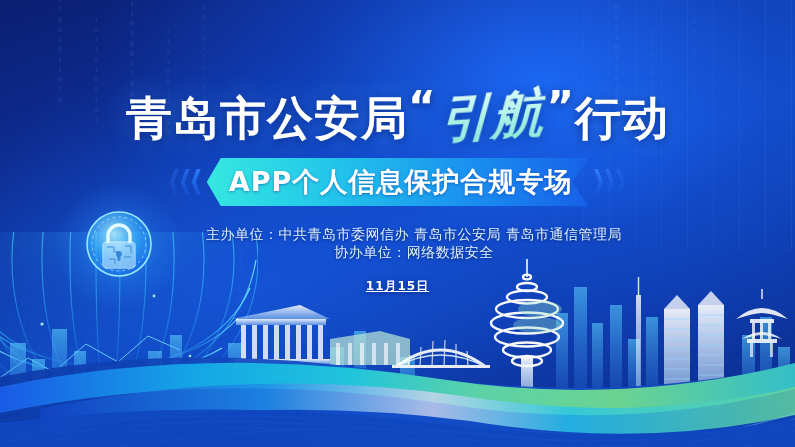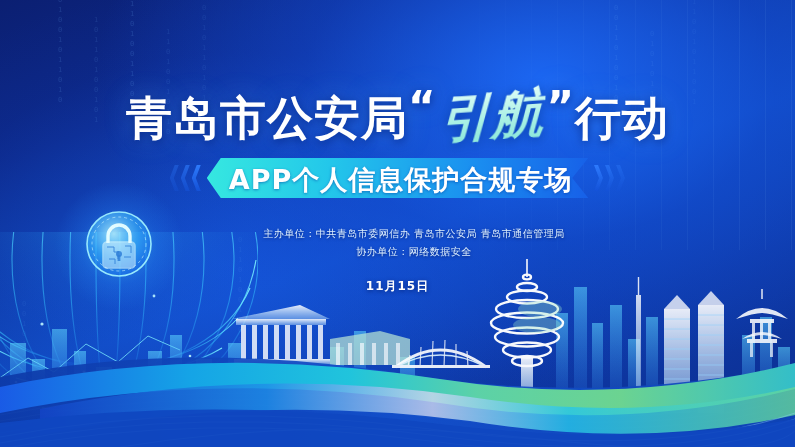--- a/index.html
+++ b/index.html
@@ -43,34 +43,34 @@
     background:linear-gradient(180deg,#eafffb 0%,#a8f0e4 55%,#7fe4d6 100%);
     -webkit-background-clip:text;background-clip:text;-webkit-text-fill-color:transparent;
     text-shadow:none;filter:drop-shadow(0 2px 6px rgba(0,40,120,.55));transform:rotate(-4deg) skewX(-6deg);margin:0 2px;}
 
   
   .sub-wrap{position:absolute;left:0;right:0;top:158px;display:flex;align-items:center;justify-content:center;gap:6px;}
   .chev{display:flex;align-items:center;gap:2px;}
   .chev span{display:block;width:9px;height:26px;}
   .chev .c1{background:linear-gradient(180deg,#2f7dff,#1452d8);
     clip-path:polygon(55% 0,100% 0,45% 50%,100% 100%,55% 100%,0 50%);}
-  .banner{position:relative;height:40px;display:flex;align-items:flex-end;padding:0 16px 0 22px;
+  .banner{position:relative;height:48px;display:flex;align-items:center;padding:0 16px 0 22px;
     background:linear-gradient(95deg,#36e8e0 0%,#23c7ea 32%,#1a8ef0 70%,#1760e8 100%);
     clip-path:polygon(14px 0,100% 0,calc(100% - 16px) 50%,100% 100%,14px 100%,0 50%);
     box-shadow:0 4px 16px rgba(0,40,140,.45);}
   .banner-text{font-family:"DejaVu Sans","Liberation Sans",sans-serif;font-weight:bold;font-size:27px;letter-spacing:1px;color:#ffffff;
     text-shadow:0 1px 3px rgba(0,60,160,.55);white-space:nowrap;}
 
   
   .orgs{position:absolute;left:0;right:0;top:225px;text-align:center;}
-  .org-line{font-family:"DejaVu Sans","Liberation Sans",sans-serif;font-size:10px;color:#dff0ff;line-height:18px;letter-spacing:.5px;
+  .org-line{font-family:"DejaVu Sans","Liberation Sans",sans-serif;font-size:14px;color:#dff0ff;line-height:18px;letter-spacing:.5px;
     text-shadow:0 1px 3px rgba(0,30,110,.8);margin-left:33px;}
   .date{position:absolute;left:0;right:0;top:278px;text-align:center;
     font-family:"DejaVu Sans","Liberation Sans",sans-serif;font-size:12px;font-weight:bold;color:#ffffff;letter-spacing:1px;
-    text-shadow:0 1px 4px rgba(0,30,110,.85);}
+    text-shadow:0 1px 4px rgba(0,30,110,.85);text-decoration:underline;}
 
   
   .scene{position:absolute;left:0;bottom:0;width:795px;height:200px;}
 </style>
 </head>
 <body>
 
 <div class="poster">
 
   <div class="matrix">

